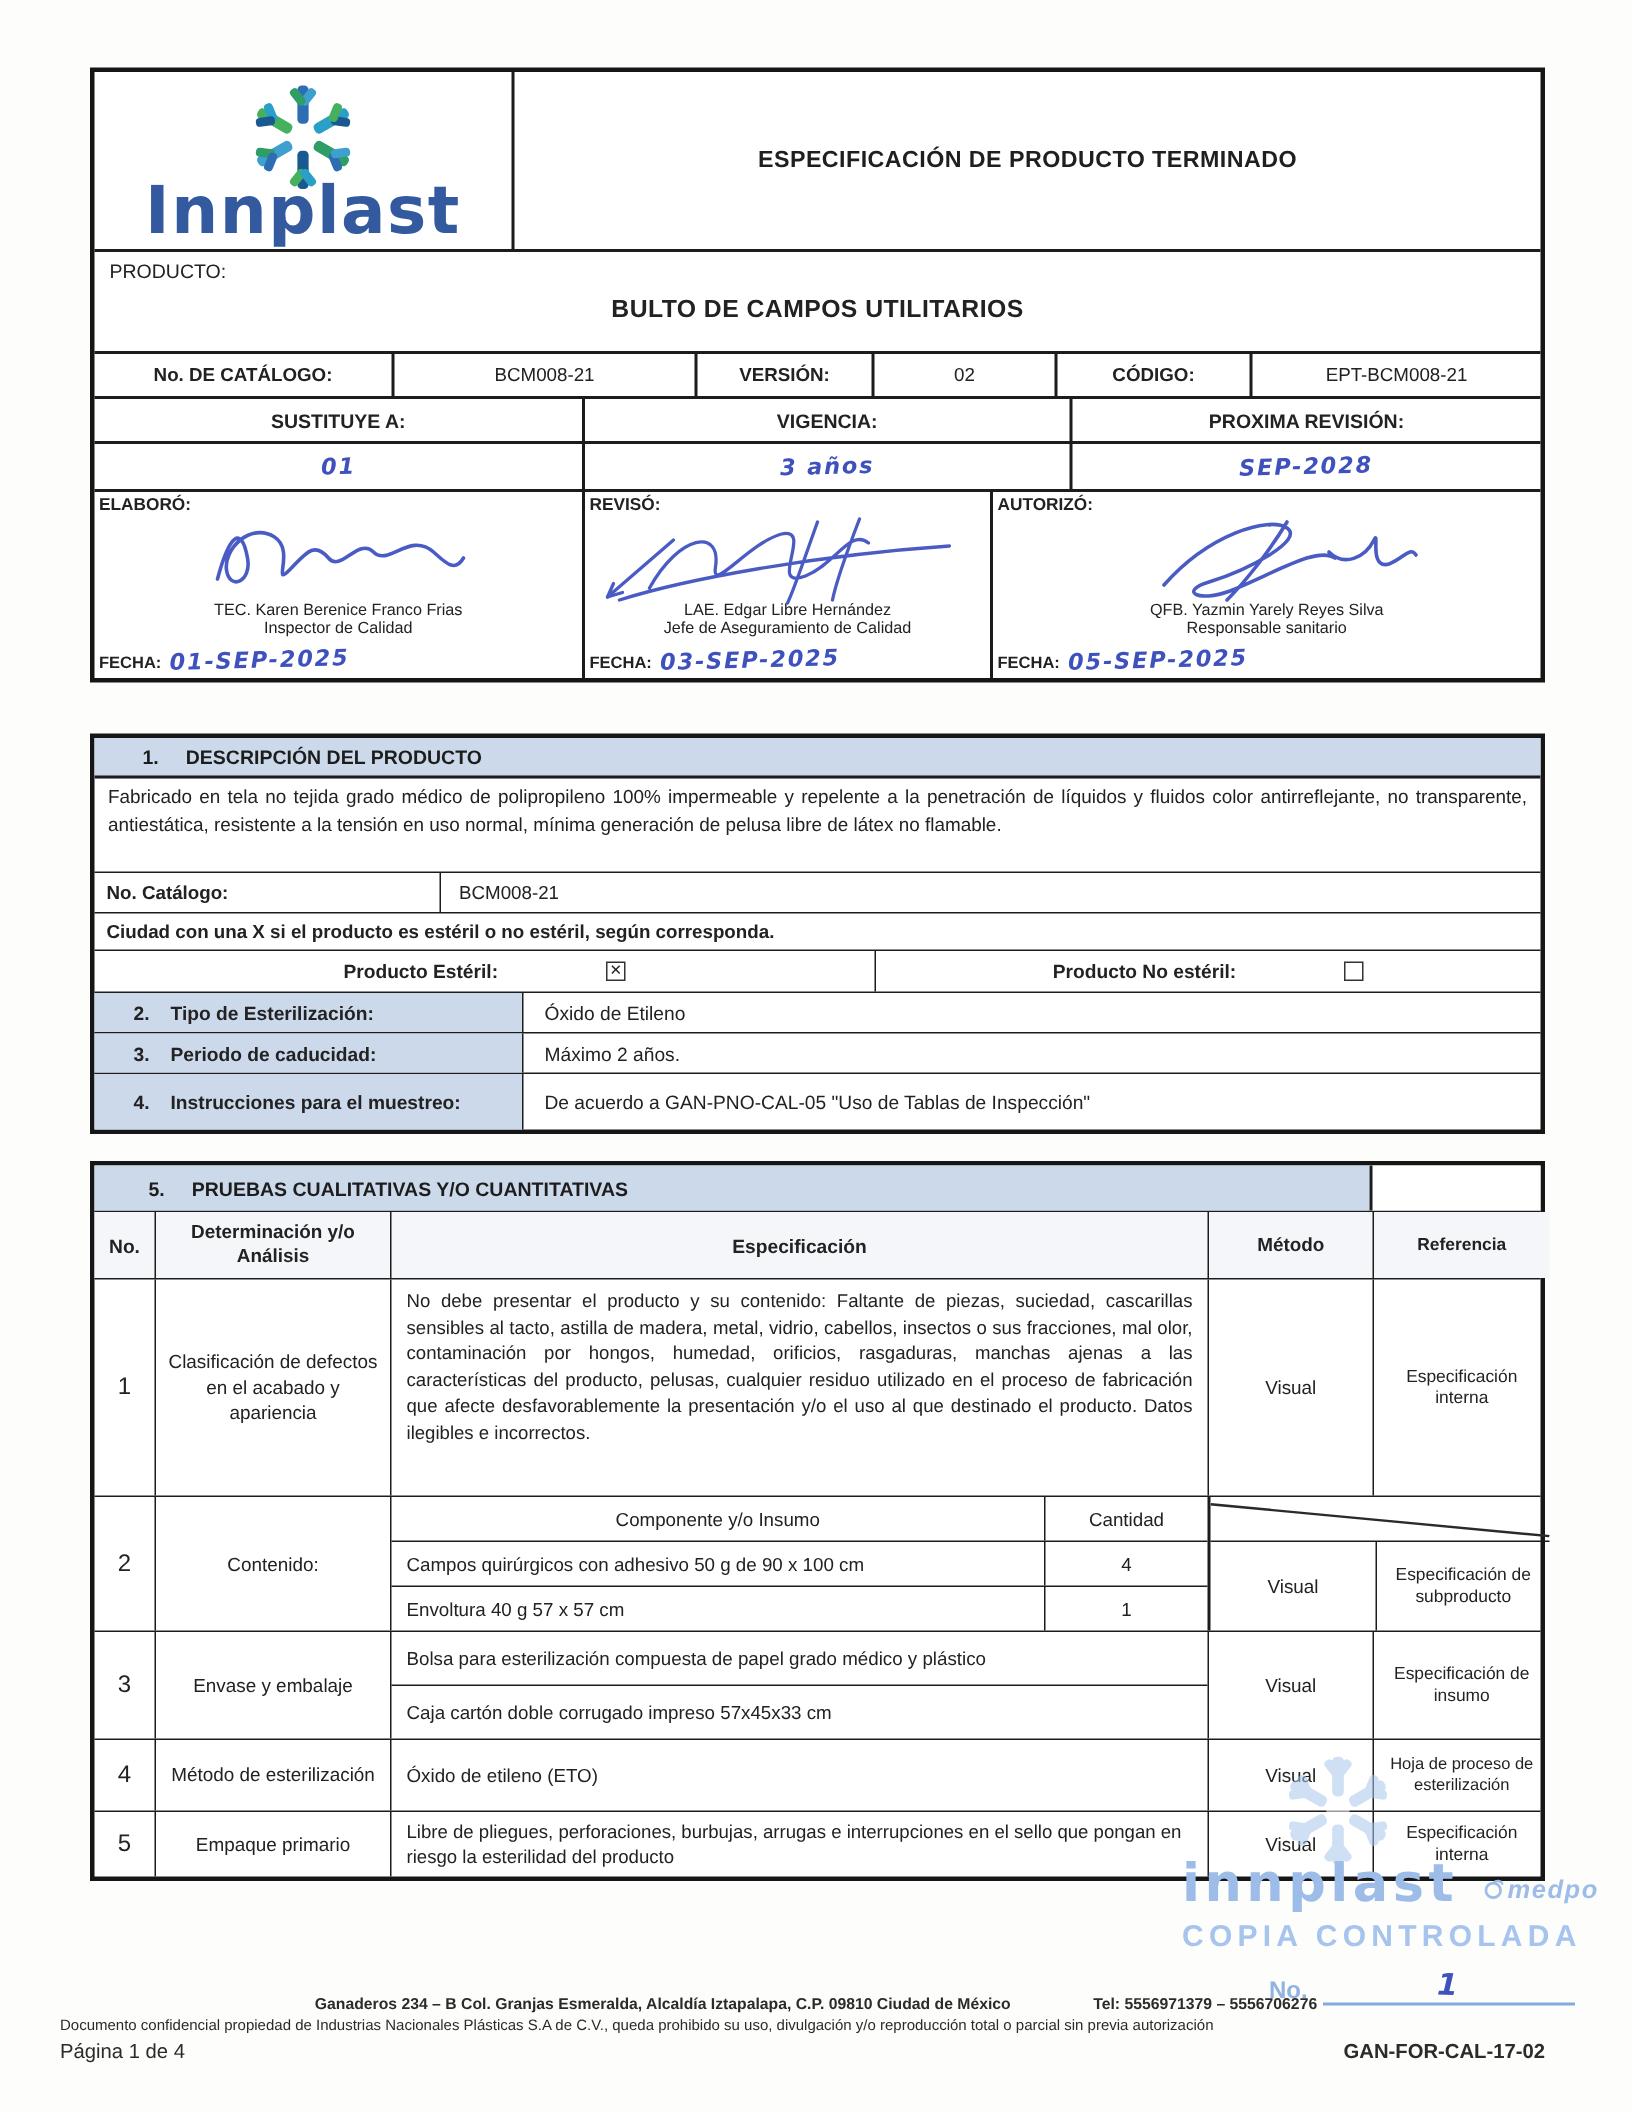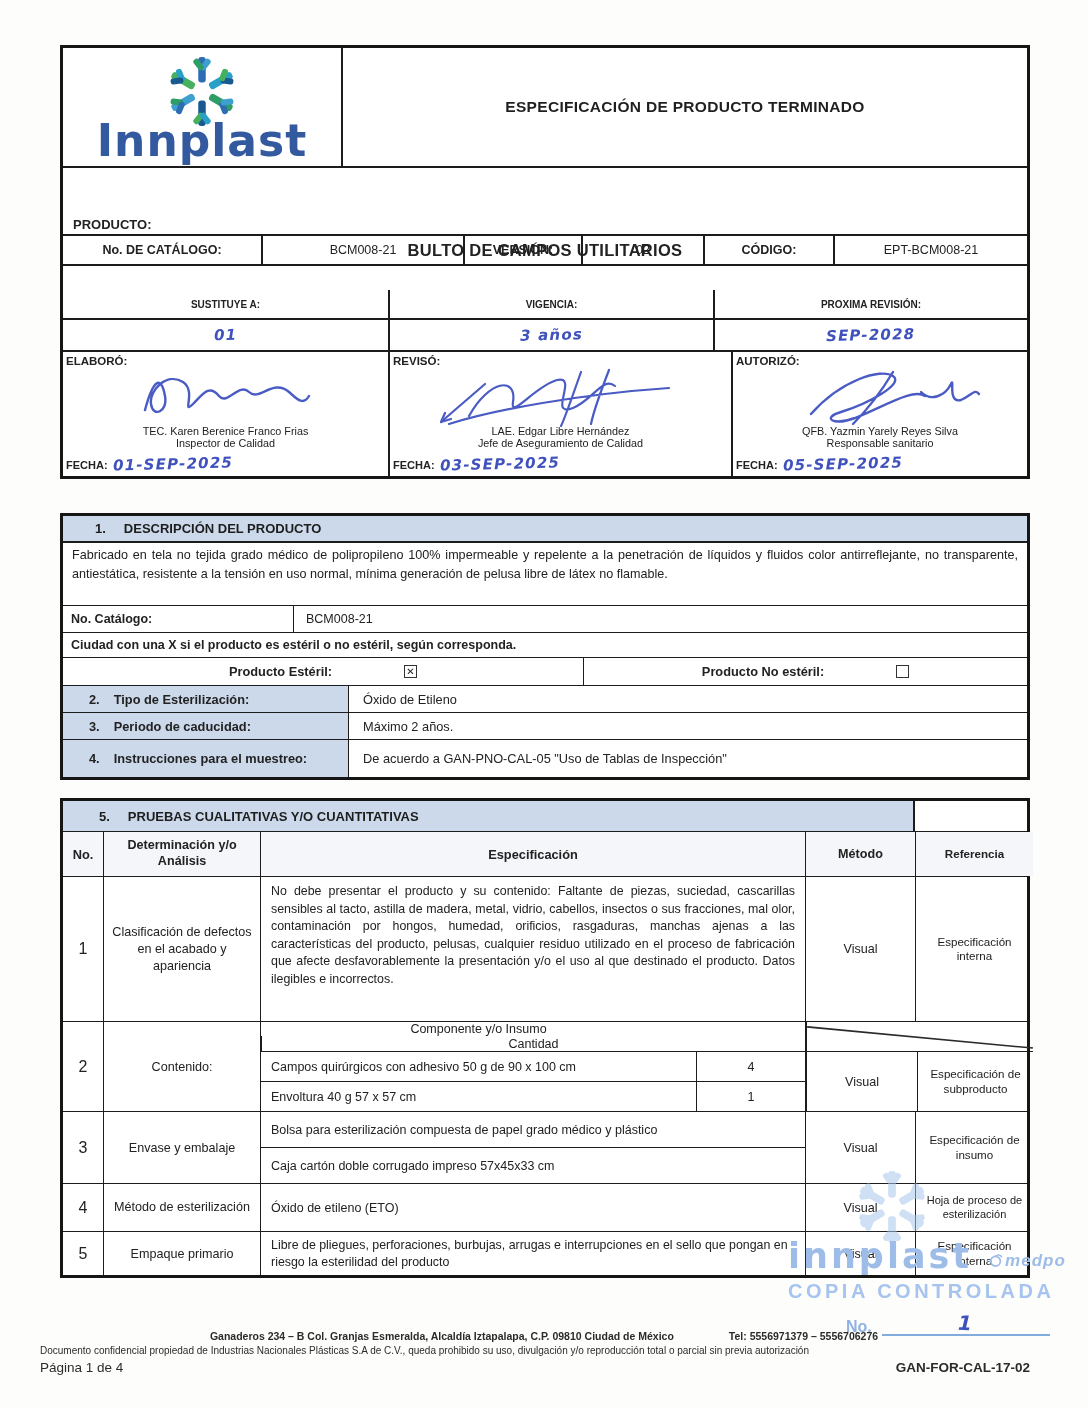--- a/index.html
+++ b/index.html
@@ -19,24 +19,24 @@
   .lbl { font-weight:700; }
   .thin .row { border-top-width:1.5px; }
   .thin .cell { border-left-width:1.5px; }
 
   
   .logo-cell { width:278px; flex:none; flex-direction:column; padding-top:6px; }
   .logo-word { font-size:44px; font-weight:700; color:#33599f; letter-spacing:1px; margin-top:-14px;
                font-family:"DejaVu Sans", sans-serif; }
   .title-cell { flex:1; font-size:15.5px; font-weight:700; letter-spacing:.3px; color:#1f1f1f; }
   .producto-row { display:block; padding:5px 10px 0 10px; height:68px; }
-  .producto-label { font-size:13px; font-weight:700;margin-top:44px; }
+  .producto-label { font-size:13px; font-weight:400; }
   .producto-name { text-align:center; font-size:16.5px; font-weight:700; margin-top:9px; letter-spacing:.3px; }
   .cat-row .cell { height:28px; font-size:12.5px; }
-  .rev-hdr .cell { height:28px; font-size:10px;margin-top:24px; }
+  .rev-hdr .cell { height:28px; font-size:13px; }
   .rev-val .cell { height:30px; }
 
   .hand { color:#3f51bc; font-style:italic; font-weight:600; letter-spacing:1.2px;
           font-family:"DejaVu Sans", sans-serif; transform:rotate(-1.5deg); }
   .hand-lg { font-size:15px; }
 
   .sig-cell { height:124px; flex-direction:column; align-items:stretch; justify-content:flex-start;
               position:relative; padding:3px 3px; }
   .sig-role { font-size:11.5px; font-weight:700; }
   .sig-scribble { position:absolute; left:50%; top:14px; transform:translateX(-50%); }
@@ -66,21 +66,21 @@
   .t5 .ch { background:#f4f6fa; font-weight:700; font-size:12.8px; }
   .t5 .c-no { width:40px; flex:none; }
   .t5 .c-det { width:157px; flex:none; text-align:center; padding:2px 6px; font-size:12.6px; }
   .t5 .c-spec { width:545px; flex:none; }
   .t5 .c-met { width:110px; flex:none; font-size:12.6px; }
   .t5 .c-ref { width:118px; flex:none; text-align:center; font-size:11.6px; padding:2px 4px; line-height:1.25; }
   .t5 .spec-par { justify-content:flex-start; align-items:flex-start; text-align:justify;
                   padding:6px 10px; font-size:12.4px; line-height:1.42; }
   .subcol { display:flex; flex-direction:column; align-items:stretch; }
   .subrow { display:flex; flex:1; border-top:1.5px solid #1c1c1c; }
-  .subrow:first-child { border-top:none;flex-direction:column; }
+  .subrow:first-child { border-top:none; }
   .sub-comp { width:435px; flex:none; display:flex; align-items:center; padding-left:10px; font-size:12.5px; }
   .sub-comp.center { justify-content:center; padding-left:0; }
   .sub-qty { flex:1; border-left:1.5px solid #1c1c1c; display:flex; align-items:center; justify-content:center; font-size:12.5px; }
   .mr-col { width:228px; flex:none; display:flex; flex-direction:column; border-left:2px solid #1c1c1c; }
   .mr-diag { height:30px; position:relative; border-bottom:1.5px solid #1c1c1c; }
   .mr-bottom { flex:1; display:flex; }
   .mr-met { width:110px; flex:none; display:flex; align-items:center; justify-content:center; font-size:12.6px; }
   .mr-ref { flex:1; border-left:1.5px solid #1c1c1c; display:flex; align-items:center; justify-content:center;
             text-align:center; font-size:11.6px; padding:2px 4px; line-height:1.25; }
   .speclines { padding:0; }
@@ -201,21 +201,21 @@
             <path d="M14,44 C22,14 30,8 34,30 C37,46 22,52 20,38 C18,24 36,6 52,16 C66,25 50,50 62,38 C72,28 78,18 88,30 C96,40 108,16 118,26 C128,36 142,12 158,26 C166,33 172,40 178,30" fill="none" stroke="#4a5cc4" stroke-width="2.4" stroke-linecap="round"></path>
           </svg>
           <div class="sig-name">TEC. Karen Berenice Franco Frias</div>
           <div class="sig-title">Inspector de Calidad</div>
           <div class="sig-date">
               <span>FECHA:</span>
             <span class="hand hand-lg">01-SEP-2025</span>
             </div>
         </div>
 
-        <div class="cell sig-cell" style="width:343px;flex:none;">
+        <div class="cell sig-cell" style="width:272px;flex:none;">
           <div class="sig-role">REVISÓ:</div>
           <svg class="sig-scribble" width="260" height="62" viewBox="0 0 260 62">
             <path d="M10,56 L54,18 M38,50 C58,14 86,10 82,36 C79,54 104,20 126,14 C148,9 116,52 142,42 C162,34 172,10 184,20 M150,6 C140,34 134,52 130,60 M178,4 C168,30 162,48 160,58 M18,58 C62,44 150,28 238,22" fill="none" stroke="#4a5cc4" stroke-width="2.2" stroke-linecap="round"></path>
             <path d="M10,56 l10,-3 M10,56 l4,-9" fill="none" stroke="#4a5cc4" stroke-width="2.2" stroke-linecap="round"></path>
           </svg>
           <div class="sig-name">LAE. Edgar Libre Hernández</div>
           <div class="sig-title">Jefe de Aseguramiento de Calidad</div>
           <div class="sig-date">
               <span>FECHA:</span>
             <span class="hand hand-lg">03-SEP-2025</span>

